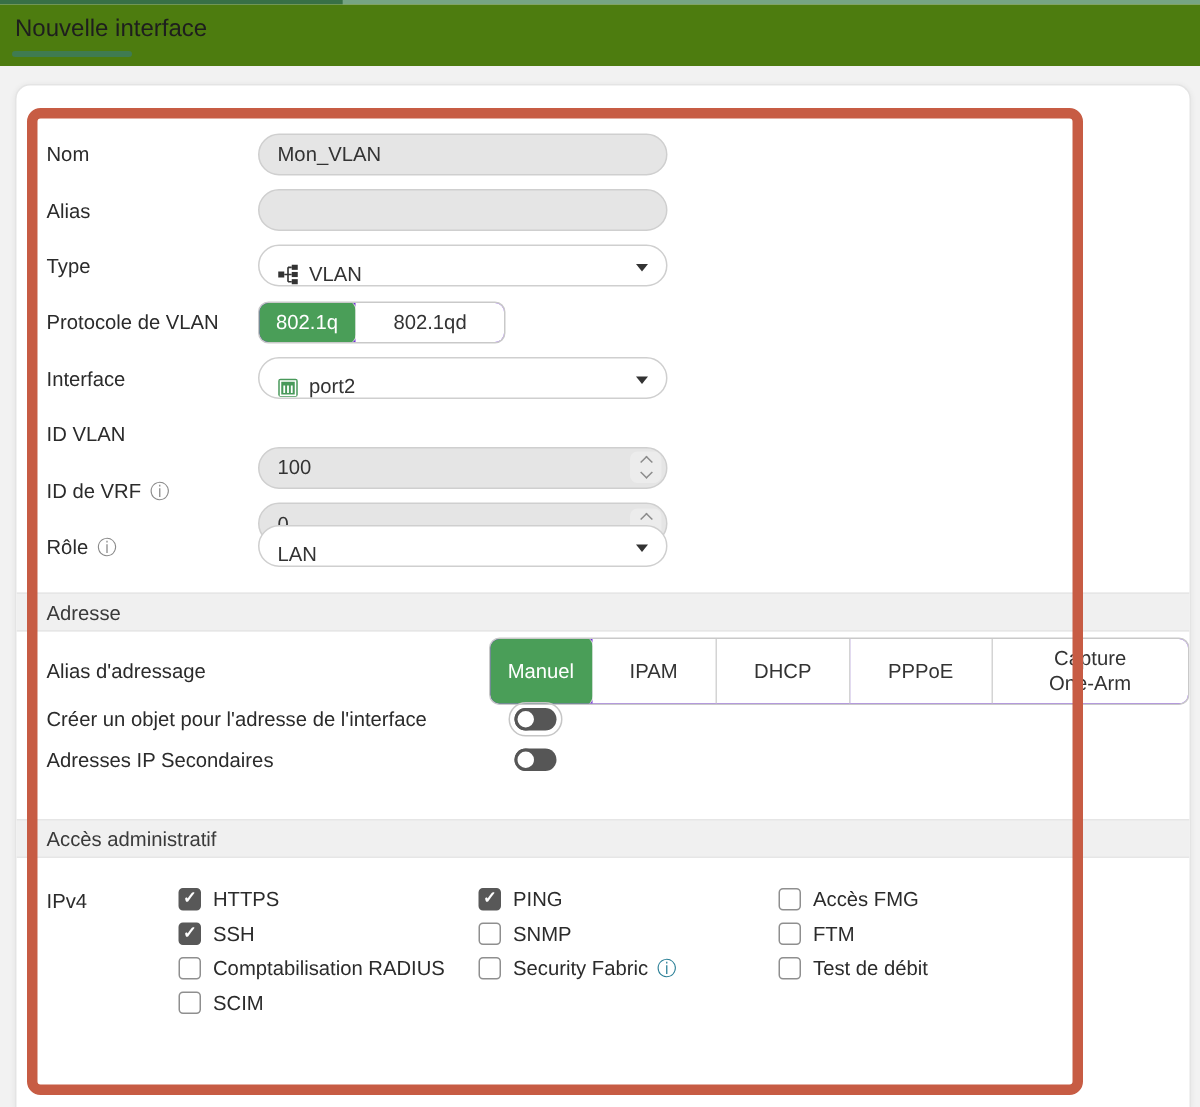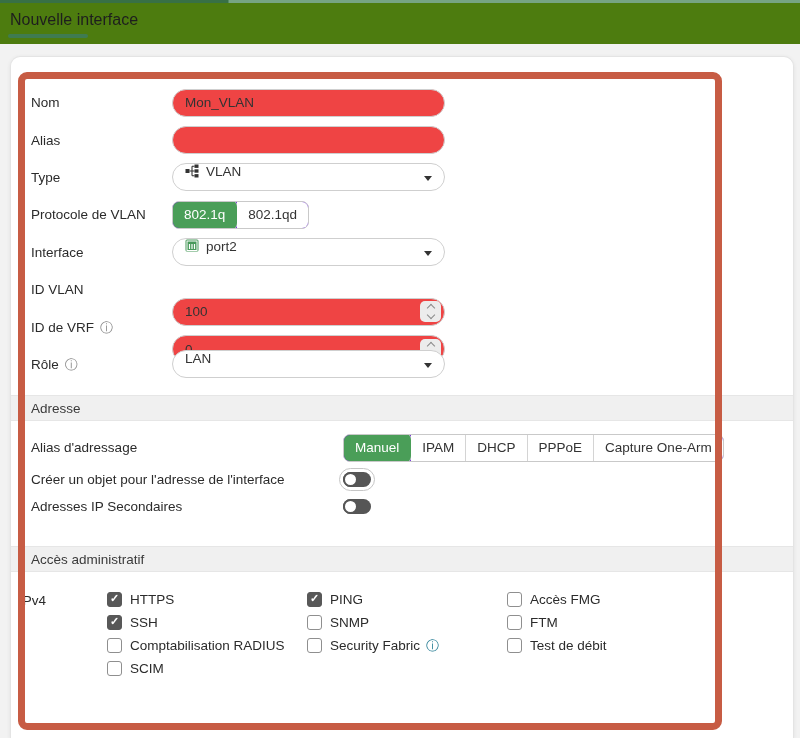--- a/index.html
+++ b/index.html
@@ -20,60 +20,60 @@
   .annotation-box { position:absolute; left:7px; top:15px; width:704px; height:658px;
                     border:7px solid #c75c44; border-radius:9px; pointer-events:none; z-index:9; }
 
   .form-top { padding:27px 0 0 20px; }
   .row { display:flex; align-items:center; height:37.4px; }
   .flabel { width:141px; font-size:13.5px; color:#2b2b2b; display:flex; align-items:center; gap:6px; }
   .info { font-size:13px; color:#8a8a8a; line-height:1; }
   .info.teal { color:#2a7f96; }
 
   .tinput { width:273px; height:28px; border:1px solid #cfcfcf; border-radius:14px; padding:0 12px;
-            font-family:"Liberation Sans", sans-serif; font-size:13.5px; color:#333; background:#ef4444; outline:none; }
+            font-family:"Liberation Sans", sans-serif; font-size:13.5px; color:#333; background:#e5e5e5; outline:none; }
 
   .dropdown { width:273px; height:28px; border:1px solid #cfcfcf; border-radius:14px; background:#fff;
-              display:flex; align-items:flex-start; gap:7px; padding:0 12px; position:relative;
+              display:flex; align-items:flex-end; gap:7px; padding:0 12px; position:relative;
               font-size:13.5px; color:#333; cursor:pointer; }
   .caret { position:absolute; right:12px; top:12px; width:0; height:0;
            border-left:4.5px solid transparent; border-right:4.5px solid transparent; border-top:5.5px solid #333; }
 
   .numwrap { position:relative; width:273px; height:28px;margin-top:44px; }
   .numwrap .tinput { width:273px; padding-right:32px; }
   .spin { position:absolute; right:4px; top:3.5px; width:21px; height:21px; background:#ececec;
           border-radius:5px; cursor:pointer; }
   .chev-up { width:6px; height:6px; border-left:1.6px solid #8a8a8a; border-top:1.6px solid #8a8a8a;
              transform:rotate(45deg); margin:4px auto 0; }
   .chev-dn { width:6px; height:6px; border-right:1.6px solid #8a8a8a; border-bottom:1.6px solid #8a8a8a;
              transform:rotate(45deg); margin:1px auto 0; }
 
   .seg { display:inline-flex; border:1px solid #c9c9c9; border-radius:7px; overflow:hidden; background:#6d28d9; }
   .segbtn { font-family:"Liberation Sans", sans-serif; font-size:13.5px; color:#333; background:#fff;
-            border:none; border-right:1px solid #d4d4d4; padding:5px 11px; cursor:pointer; line-height:1.2; }
+            border:none; border-right:1px solid #d4d4d4; padding:5px 25px; cursor:pointer; line-height:1.2; }
   .segbtn:last-child { border-right:none; }
   .segbtn.sel { background:#4a9e58; color:#fff; border-radius:6px; margin:-1px; padding:6px 12px; }
 
   .section-bar { height:26px; background:#f0f0f0; border-top:1px solid #e6e6e6; border-bottom:1px solid #e6e6e6;
                  display:flex; align-items:center; padding-left:20px; font-size:13.5px; color:#3a3a3a; }
   .bar-adresse { margin-top:12px; }
   .bar-admin { margin-top:26px; }
 
   .addr-rows { padding:8px 0 0 20px; }
   .addr-row { display:flex; align-items:center; height:37px; }
   .addr-row.short { height:27px; }
   .alabel { width:312px; font-size:13.5px; color:#2b2b2b; }
 
   .toggle { width:28px; height:15px; border-radius:8px; background:#565656; position:relative;
             display:inline-block; cursor:pointer; flex:none; }
   .knob { position:absolute; left:0; top:0; width:15px; height:15px; border-radius:50%;
           background:#fff; border:2px solid #565656; }
   .focusring { outline:1px solid #c6c6c6; outline-offset:3px; }
 
-  .admin-grid { display:flex; padding:20px 0 0 8px; align-items:flex-start; }
+  .admin-grid { display:flex; padding:20px 0 0 20px; align-items:flex-start; }
   .ipv4label { width:88px; font-size:13.5px; color:#2b2b2b; padding-top:1px; }
   .cbcol { width:200px; }
   .cbcol:last-child { width:auto; }
   .cbitem { display:flex; align-items:center; height:15px; margin-bottom:8px; cursor:pointer; }
   .cb { width:15px; height:15px; border:1px solid #8f8f8f; border-radius:3px; background:#fff;
         margin-right:8px; flex:none; position:relative; }
   .cb.checked { background:#585858; border-color:#585858; }
   .cb.checked::after { content:"✓"; position:absolute; left:2px; top:-1px; color:#fff; font-size:11px; font-weight:bold; }
   .cbl { font-size:13.5px; color:#2b2b2b; white-space:nowrap; display:flex; align-items:center; gap:6px; }
 

